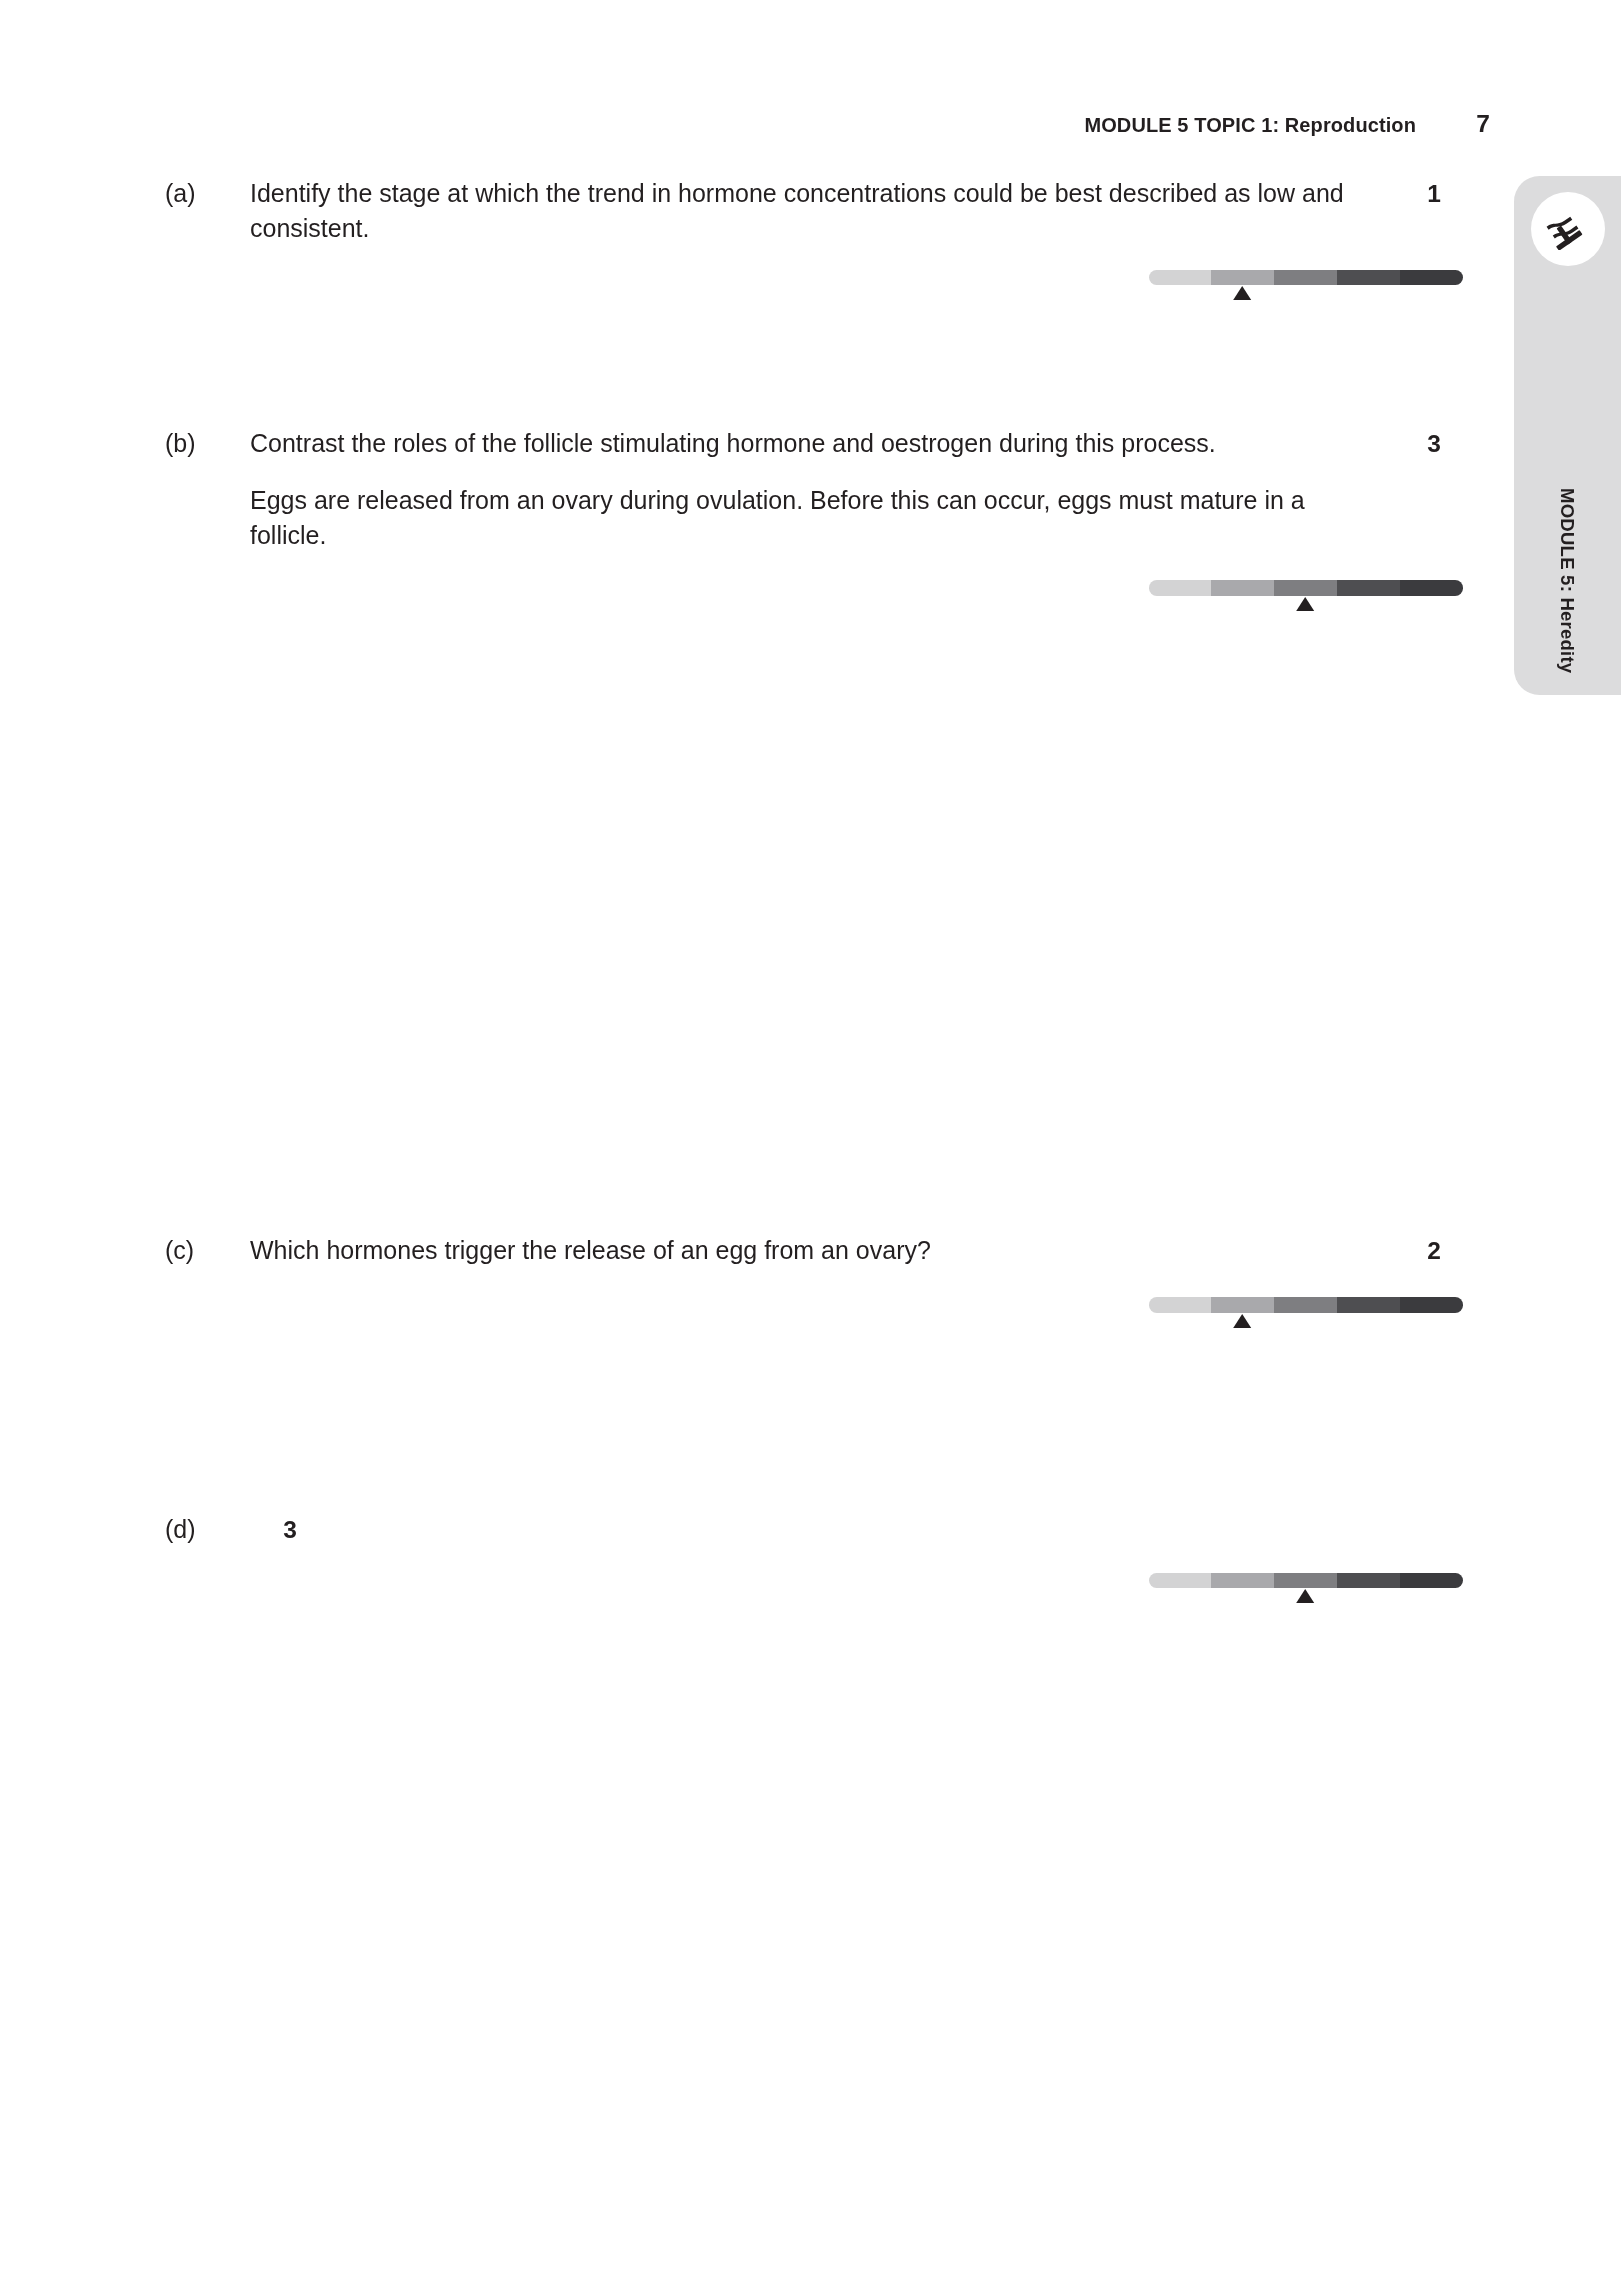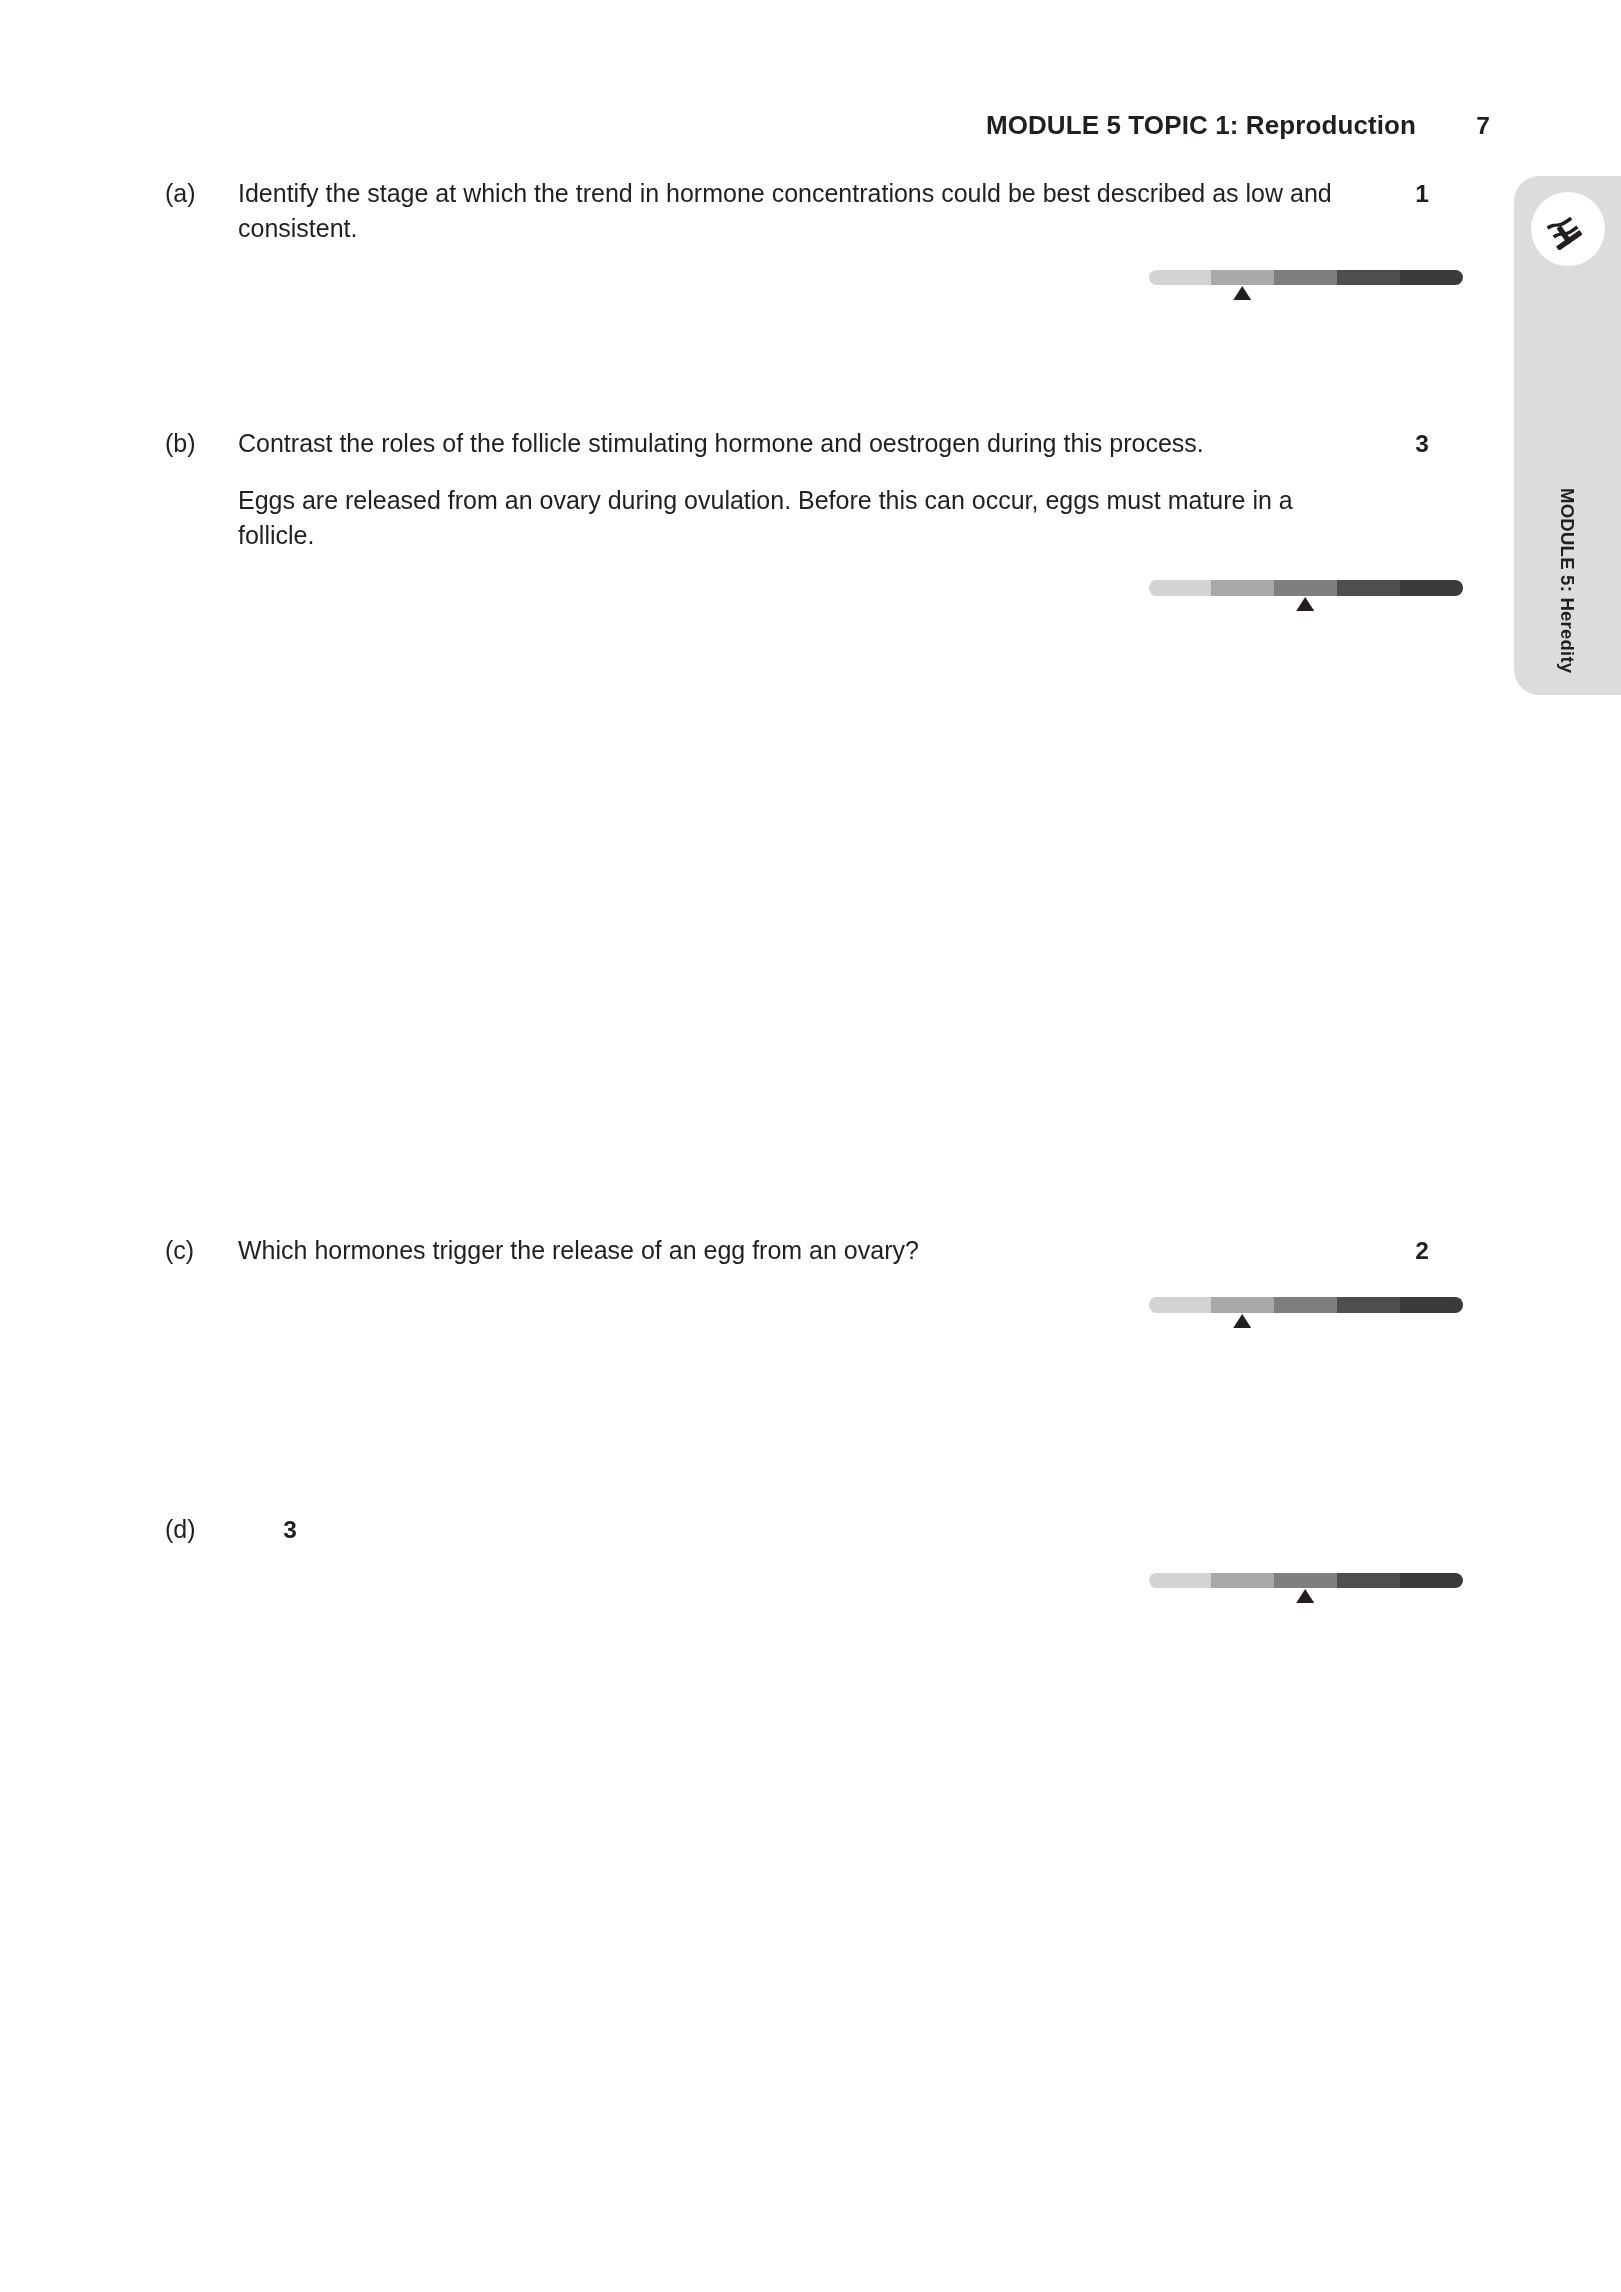--- a/index.html
+++ b/index.html
@@ -25,21 +25,21 @@
   .header {
     position: absolute;
     top: 110px;
     left: 0;
     width: 1490px;
     display: flex;
     justify-content: flex-end;
     align-items: baseline;
   }
   .header-title {
-    font-size: 26px;
+    font-size: 20px;
     font-weight: bold;
     letter-spacing: 0.1px;
     color: #231f20;
   }
   .header-pageno {
     font-size: 24.5px;
     font-weight: bold;
     color: #231f20;
     margin-left: 45px;
     width: 29px;
@@ -105,20 +105,21 @@
     flex: 0 0 73px;
     padding-left: 165px;
     box-sizing: content-box;
     font-size: 25px;
     line-height: 35px;
     color: #231f20;
   }
   .q-body {
     flex: 1 1 auto;
     max-width: 1132px;
+    margin-left: 12px;
   }
   .q-text {
     font-size: 25px;
     line-height: 35px;
     color: #231f20;
     max-width: 1112px;
   }
   .q-text + .q-text { margin-top: 21.6px; }
   .q-marks {
     flex: 0 0 59px;

